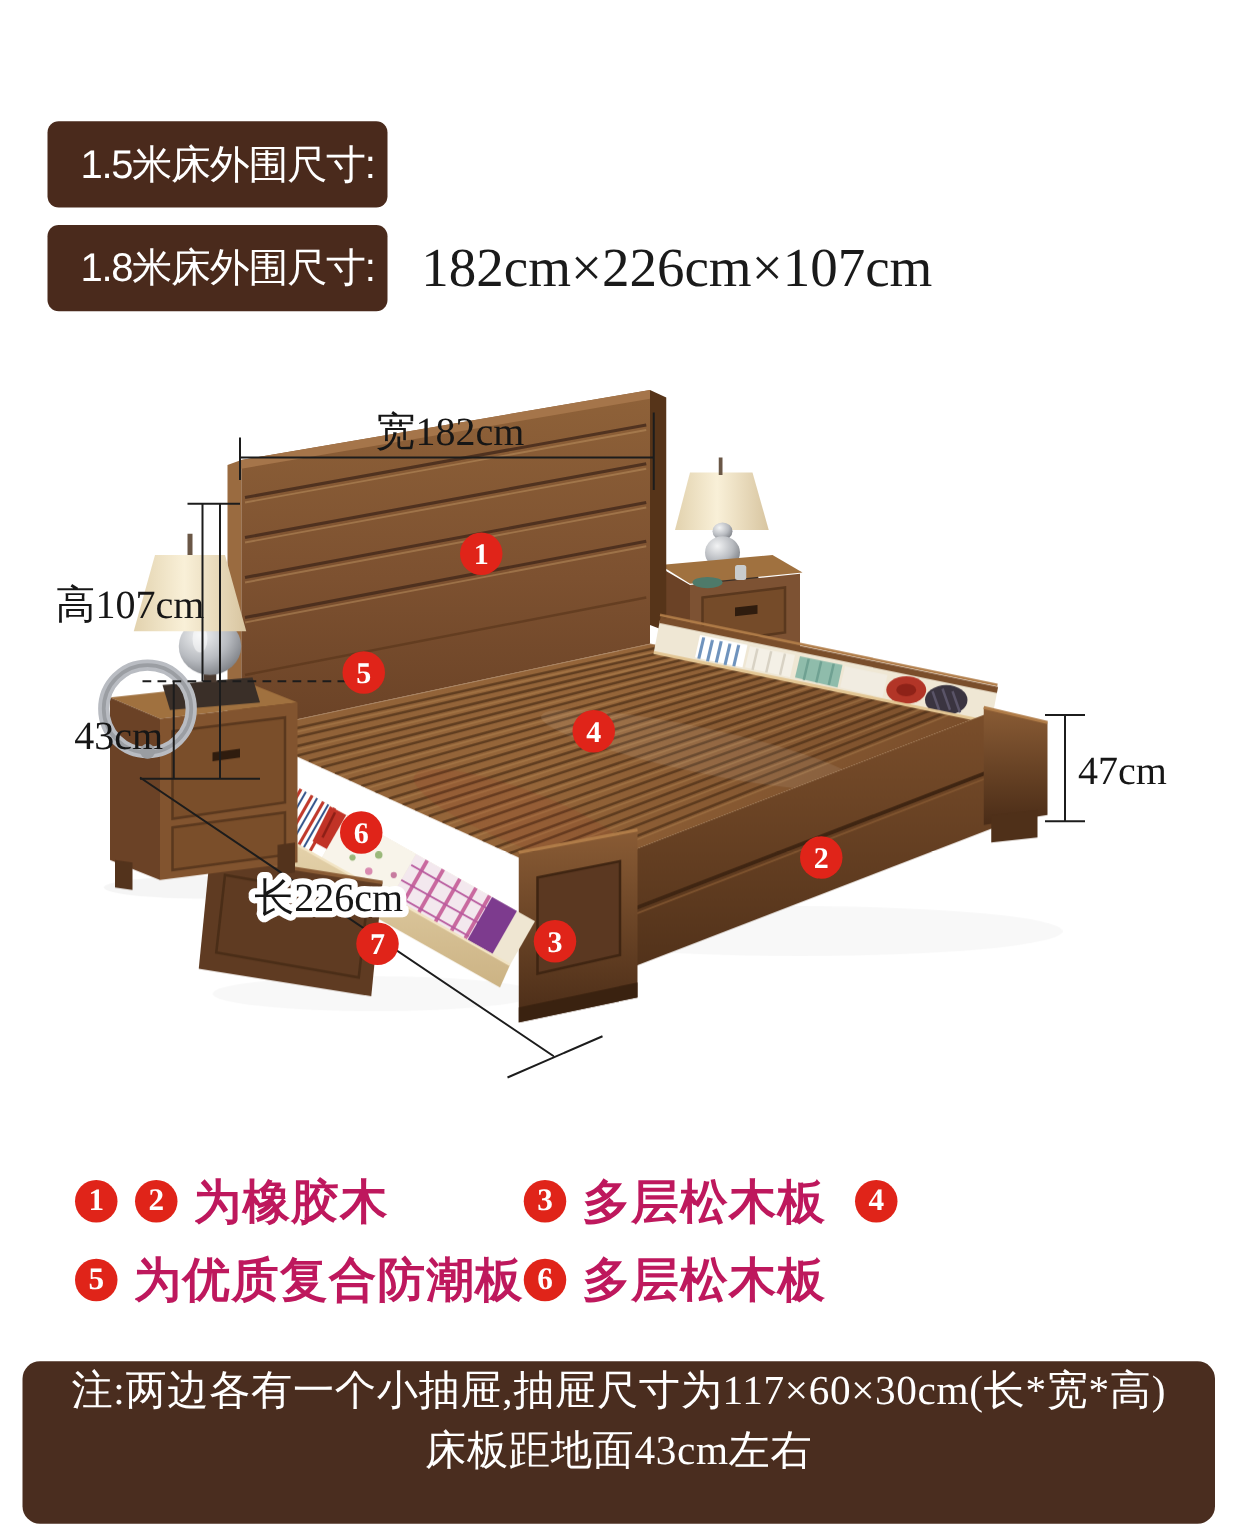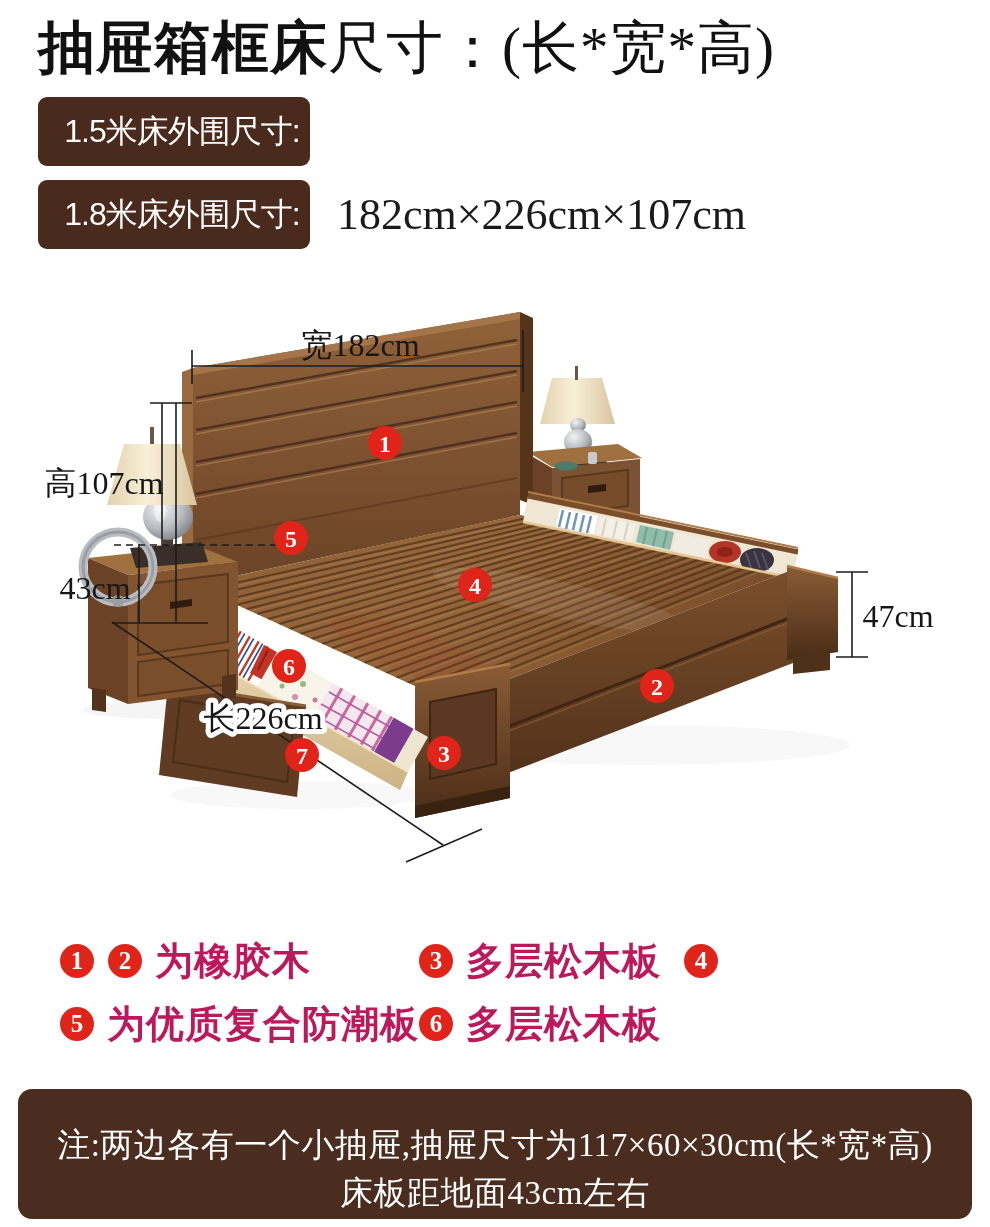--- a/index.html
+++ b/index.html
@@ -60,30 +60,29 @@
   }
   .lg-badge + .lg-badge{margin-left:9px;}
   .lg-text{
     font-size:38px;font-weight:bold;color:#be185d;letter-spacing:1px;
     margin-left:8px;white-space:nowrap;
   }
   
   .note-box{
     position:absolute;left:18px;top:1089px;width:954px;height:130px;
     background:var(--note-brown);border-radius:14px;color:#ffffff;
-    text-align:center;font-size:33px;line-height:48px;padding-top:32px;
+    text-align:center;font-size:33px;line-height:48px;padding-top:0;
     letter-spacing:0.5px;
   }
 </style>
 </head>
 <body>
 
 <div class="page">
 
-  <h1 class="title"><span class="t-main">抽屉箱框床</span><span class="t-suffix">尺寸：(长*宽*高)</span></h1>
 
   <div class="size-row-label row1">1.5米床外围尺寸:</div>
   <div class="size-row-label row2">1.8米床外围尺寸:</div>
   <div class="size-row-value row2">182cm×226cm×107cm</div>
 
   <svg class="diagram" viewBox="0 300 990 630">
     <defs>
       <linearGradient id="hbG" x1="0" y1="0" x2="0" y2="1">
         <stop offset="0" stop-color="#8f6239"></stop>
           <stop offset="0.55" stop-color="#7d5130"></stop>

